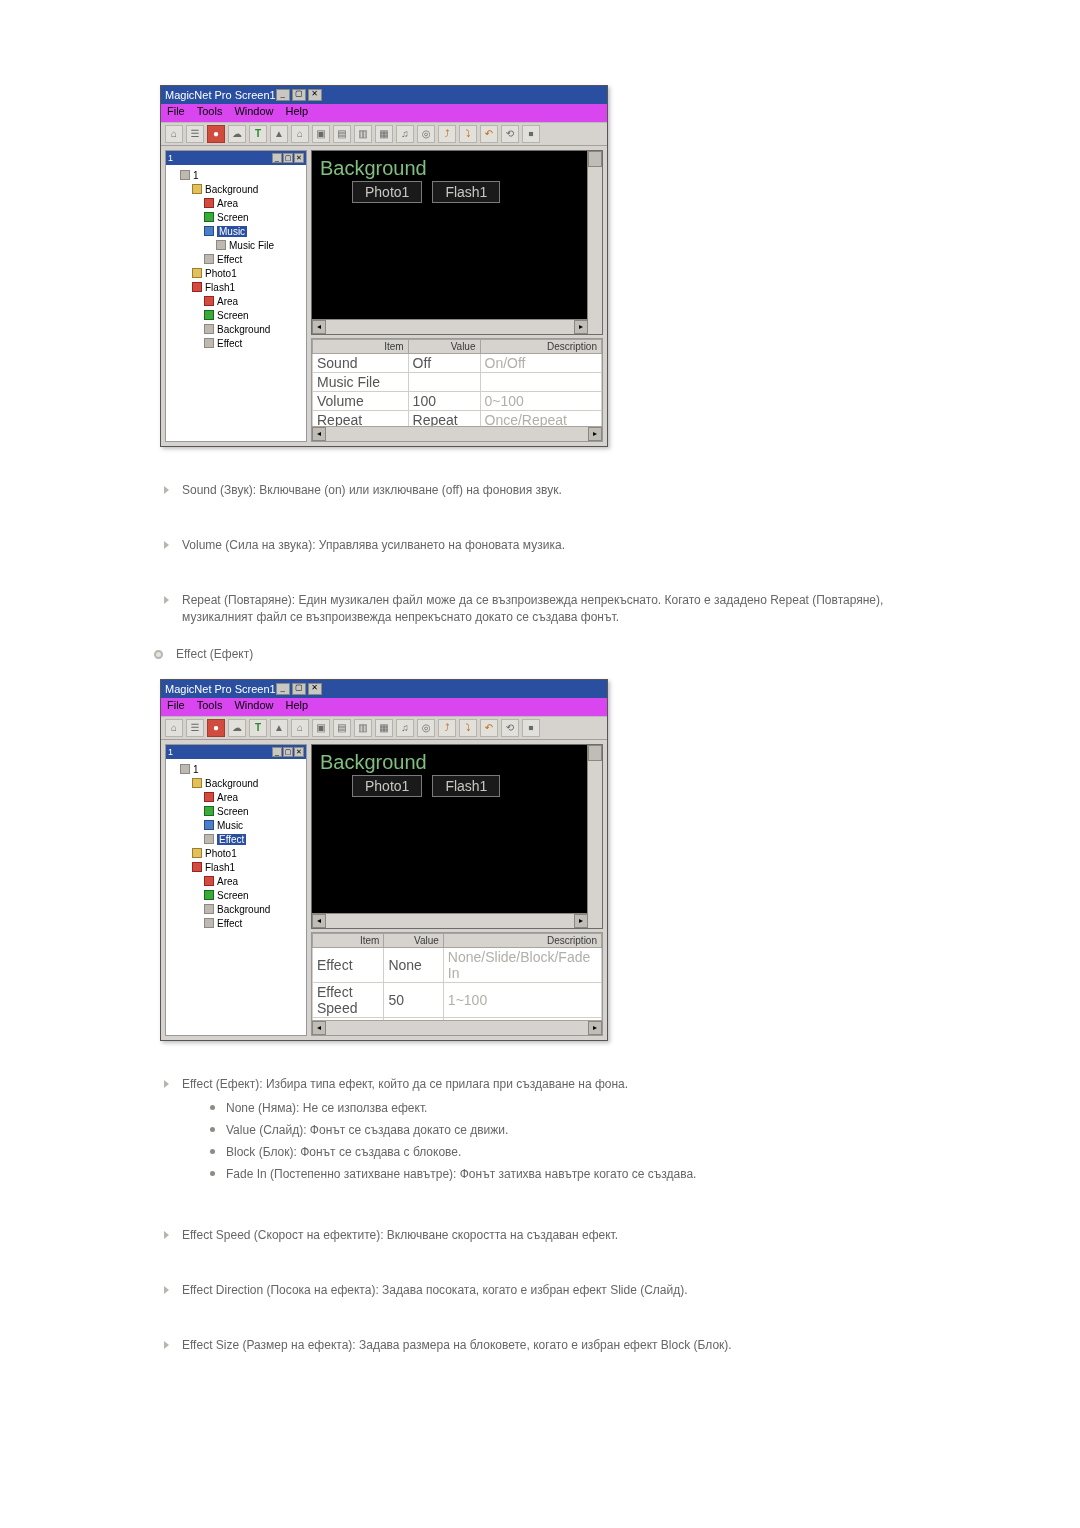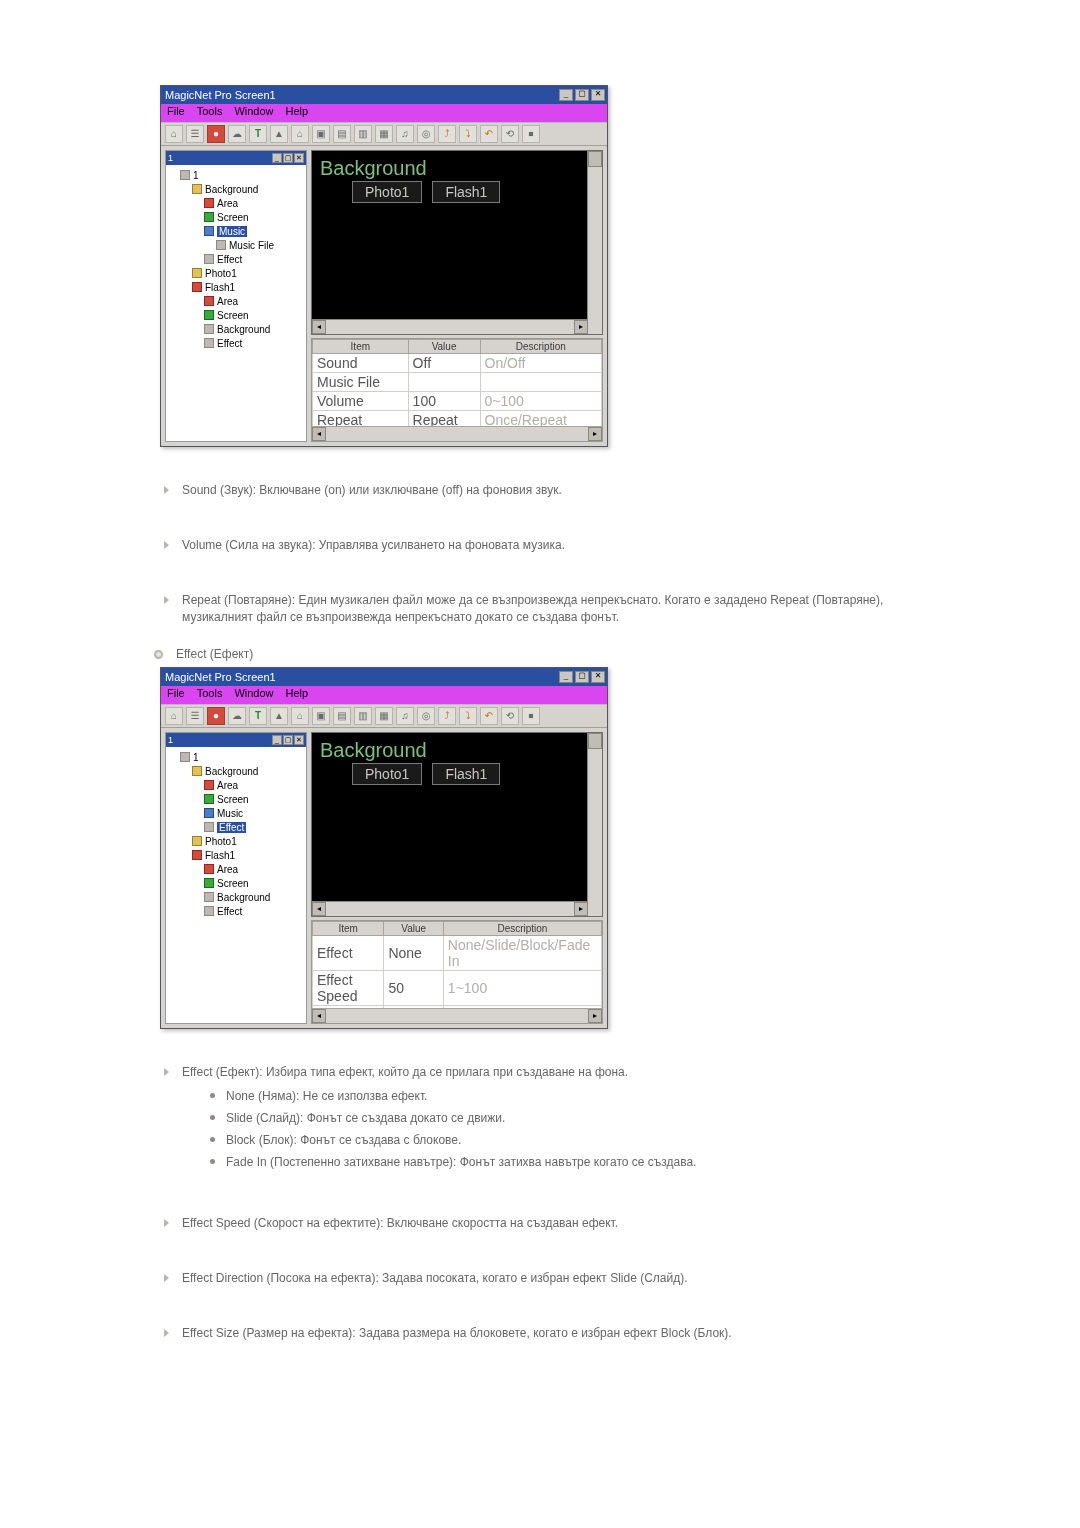--- a/index.html
+++ b/index.html
@@ -25,21 +25,20 @@
     box-shadow: 2px 2px 4px rgba(0,0,0,.25);
     margin: 0 0 30px 0;
   }
   .titlebar {
     height: 18px;
     background: linear-gradient(#2a4fa0,#2a4fa0);
     color: #fff;
     font-size: 11px;
     display: flex;
     align-items: center;
-    justify-content: space-between;
     padding: 0 2px 0 4px;
   }
   .tb-title { white-space: nowrap; }
   .tb-btns { display:flex; gap:2px; }
   .tb-btn {
     width: 14px; height: 12px;
     background:#c9c7c2;
     border:1px solid #8a8680;
     box-sizing:border-box;
     font-size:8px;
@@ -125,21 +124,21 @@
   .preview .sb{position:absolute;right:0;top:0;width:14px;height:100%;background:#d6d3ce;border-left:1px solid #8a8680;}
   .preview .sb .thumb{position:absolute;top:0;left:0;right:0;height:16px;background:#c0bdb7;border:1px solid #8a8680;box-sizing:border-box;}
   .preview .hsb{position:absolute;bottom:0;left:0;right:14px;height:14px;background:#d6d3ce;border-top:1px solid #8a8680;}
   .preview .hsb .arrow-l{position:absolute;left:0;top:0;width:14px;bottom:0;background:#c0bdb7;border:1px solid #8a8680;box-sizing:border-box;font-size:8px;text-align:center;line-height:12px;color:#000;}
   .preview .hsb .arrow-r{position:absolute;right:0;top:0;width:14px;bottom:0;background:#c0bdb7;border:1px solid #8a8680;box-sizing:border-box;font-size:8px;text-align:center;line-height:12px;color:#000;}
   .propgrid{
     height:102px;background:#fff;border:1px solid #999;overflow:hidden;font-size:10px;color:#333;position:relative;
   }
   .propgrid table{border-collapse:collapse;width:100%;}
   .propgrid th{
-    background:#d6d3ce;border:1px solid #a8a49d;padding:1px 4px;font-weight:normal;text-align:center;color:#3a3a3a;font-size:10px;
+    background:#d6d3ce;border:1px solid #a8a49d;padding:1px 4px;font-weight:normal;text-align:right;color:#3a3a3a;font-size:10px;
   }
   .propgrid td{
     border:1px solid #d2cfc8;padding:1px 4px;color:#555;font-size:14px;height:13px;
   }
   .propgrid td.desc{color:#b2afa8;}
   .propgrid .hsb2{position:absolute;bottom:0;left:0;right:0;height:14px;background:#d6d3ce;border-top:1px solid #a8a49d;}
   .propgrid .hsb2 .al{position:absolute;left:0;top:0;bottom:0;width:14px;background:#c0bdb7;border:1px solid #8a8680;box-sizing:border-box;font-size:8px;text-align:center;line-height:12px;color:#000;}
   .propgrid .hsb2 .ar{position:absolute;right:0;top:0;bottom:0;width:14px;background:#c0bdb7;border:1px solid #8a8680;box-sizing:border-box;font-size:8px;text-align:center;line-height:12px;color:#000;}
   
   ul.arrowlist{
@@ -179,21 +178,21 @@
     content:"";
     position:absolute;left:0;top:8px;
     width:5px;height:5px;border-radius:50%;
     background:#8f8b83;
   }
   .section-head{
     position:relative;
     padding-left:22px;
     font-size:12px;
     color:#666;
-    margin:8px 0 6px -6px;
+    margin:8px 0 18px -6px;
   }
   .section-head::before{
     content:"";
     position:absolute;left:0;top:3px;
     width:9px;height:9px;border-radius:50%;
     border:2px solid #b9b5ad;
     box-sizing:border-box;
     background:#e6e4df;
   }
 </style>
@@ -472,21 +471,21 @@
         </div>
       </div>
     </div>
   </div>
 
   <ul class="arrowlist">
     <li>
       <span>Effect (Ефект): Избира типа ефект, който да се прилага при създаване на фона.</span>
       <ul class="dotlist">
         <li>None (Няма): Не се използва ефект.</li>
-        <li>Slide (Слайд): Фонът се създава докато се движи.</li>
+        <li>Value (Слайд): Фонът се създава докато се движи.</li>
         <li>Block (Блок): Фонът се създава с блокове.</li>
         <li>Fade In (Постепенно затихване навътре): Фонът затихва навътре когато се създава.</li>
       </ul>
     </li>
     <li>Effect Speed (Скорост на ефектите): Включване скоростта на създаван ефект.</li>
     <li>Effect Direction (Посока на ефекта): Задава посоката, когато е избран ефект Slide (Слайд).</li>
     <li>Effect Size (Размер на ефекта): Задава размера на блоковете, когато е избран ефект Block (Блок).</li>
   </ul>
 
 </div>

